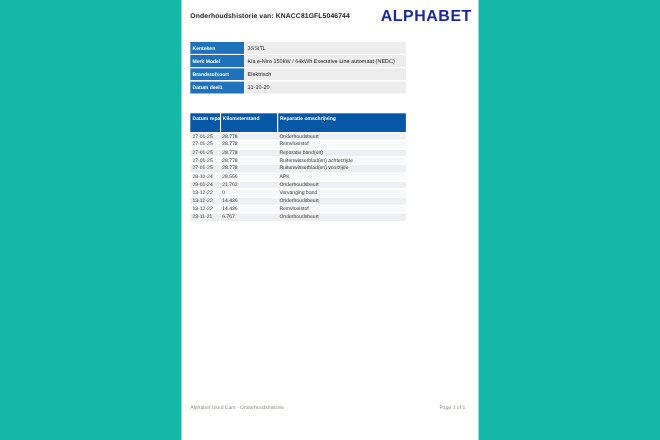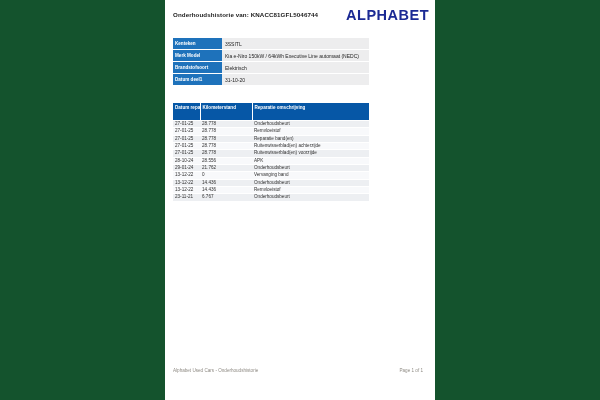--- a/index.html
+++ b/index.html
@@ -8,21 +8,21 @@
     width: 600px;
     height: 400px;
     background: #000000;
     font-family: "Liberation Sans", sans-serif;
     overflow: hidden;
   }
   .stage {
     position: relative;
     width: 600px;
     height: 400px;
-    background: #14532d;
+    background: #14b8a6;
   }
   .page {
     position: absolute;
     left: 165px;
     top: 0;
     width: 270px;
     height: 400px;
     background: #ffffff;
   }
   .doc-title {

